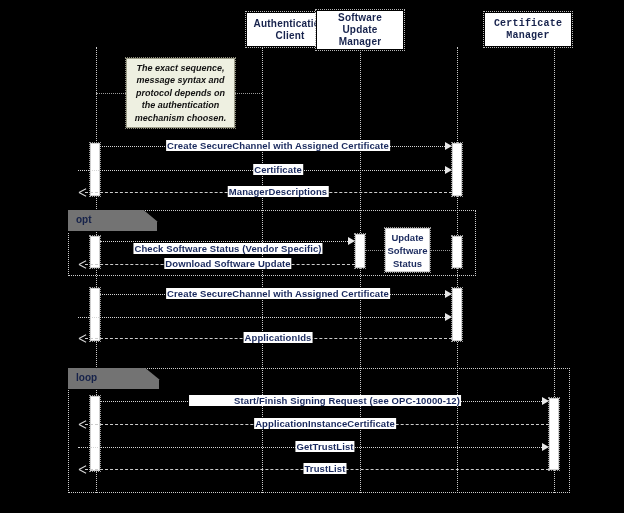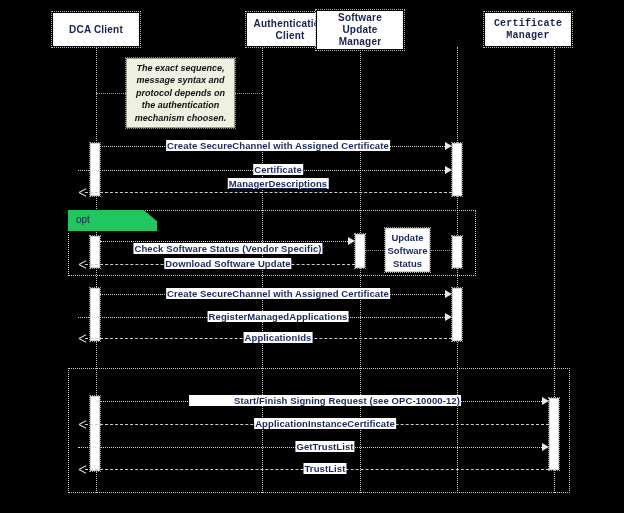--- a/index.html
+++ b/index.html
@@ -133,46 +133,43 @@
   
   .fragment {
     position: absolute;
     box-sizing: border-box;
     border: 1px dotted #cdcdcd;
     background: transparent;
   }
   .fragment-tab {
     position: absolute;
     box-sizing: border-box;
-    background: #22c55e;
+    background: #737373;
     color: #16224a;
     font-size: 10px;
-    font-weight: normal;
+    font-weight: bold;
     line-height: 12px;
     padding: 4px 0 0 8px;
     border: 1px solid #000000;
     border-top: none;
     border-left: none;
     clip-path: polygon(0 0, 84% 0, 100% 55%, 100% 100%, 0 100%);
   }
 </style>
 </head>
 <body>
 
 <div id="diagram">
 
   <div class="lifeline" style="left:96px;  top:47px;  height:446px;"></div>
   <div class="lifeline" style="left:262px; top:47px;  height:446px;"></div>
   <div class="lifeline" style="left:360px; top:50px;  height:443px;"></div>
   <div class="lifeline" style="left:457px; top:47px;  height:446px;"></div>
   <div class="lifeline" style="left:554px; top:47px;  height:446px;"></div>
 
-  <div class="actor-box" style="left:52px; top:12px; width:88px; height:35px;">
-    <span>DCA Client</span>
-  </div>
 
   <div class="actor-box" style="left:218px; top:12px; width:88px; height:35px;margin-left:28px;">
     <span>
       <span>Authentication</span><br>
       <span>Client</span>
     </span>
   </div>
 
   <div class="actor-box" style="left:316px; top:10px; width:88px; height:40px;">
     <span>
@@ -209,21 +206,21 @@
   <div class="msg-line" style="left:100px; top:146px; width:345px;"></div>
   <div class="arrow-head right" style="left:445px; top:142px;"></div>
   <div class="msg-label" style="left:278px; top:140px;">Create SecureChannel with Assigned Certificate</div>
 
   <div class="msg-line" style="left:78px; top:170px; width:367px;"></div>
   <div class="arrow-head right" style="left:445px; top:166px;"></div>
   <div class="msg-label" style="left:278px; top:164px;">Certificate</div>
 
   <div class="msg-line reply" style="left:85px; top:192px; width:367px;"></div>
   <div class="arrow-head open-left" style="left:79px; top:192px;"></div>
-  <div class="msg-label" style="left:278px; top:178px;text-decoration:underline;">ManagerDescriptions</div>
+  <div class="msg-label" style="left:278px; top:186px;">ManagerDescriptions</div>
 
   <div class="fragment" style="left:68px; top:210px; width:408px; height:66px;"></div>
   <div class="fragment-tab" style="left:68px; top:210px; width:90px; height:22px;">
     <span>opt</span>
   </div>
 
   <div class="activation" style="left:90px; top:236px; width:10px; height:32px;"></div>
   <div class="activation" style="left:355px; top:234px; width:10px; height:34px;"></div>
   <div class="activation" style="left:452px; top:236px; width:10px; height:32px;"></div>
 
@@ -247,27 +244,29 @@
 
   <div class="activation" style="left:90px; top:288px; width:10px; height:53px;"></div>
   <div class="activation" style="left:452px; top:288px; width:10px; height:53px;"></div>
 
   <div class="msg-line" style="left:100px; top:294px; width:345px;"></div>
   <div class="arrow-head right" style="left:445px; top:290px;"></div>
   <div class="msg-label" style="left:278px; top:288px;">Create SecureChannel with Assigned Certificate</div>
 
   <div class="msg-line" style="left:78px; top:317px; width:367px;"></div>
   <div class="arrow-head right" style="left:445px; top:313px;"></div>
-  <div class="msg-label" style="left:278px; top:311px;">RegisterManagedApplications</div>
 
   <div class="msg-line reply" style="left:85px; top:338px; width:367px;"></div>
   <div class="arrow-head open-left" style="left:79px; top:338px;"></div>
   <div class="msg-label" style="left:278px; top:332px;">ApplicationIds</div>
 
   <div class="fragment" style="left:68px; top:368px; width:502px; height:125px;"></div>
+  <div class="fragment-tab" style="left:68px; top:368px; width:92px; height:22px;">
+    <span>loop</span>
+  </div>
 
   <div class="activation" style="left:90px; top:396px; width:10px; height:75px;"></div>
   <div class="activation" style="left:549px; top:398px; width:10px; height:72px;"></div>
 
   <div class="msg-line" style="left:100px; top:401px; width:442px;"></div>
   <div class="arrow-head right" style="left:542px; top:397px;"></div>
   <div class="msg-label" style="left:325px; top:395px;padding-left:45px;">Start/Finish Signing Request (see OPC-10000-12)</div>
 
   <div class="msg-line reply" style="left:85px; top:424px; width:464px;"></div>
   <div class="arrow-head open-left" style="left:79px; top:424px;"></div>

